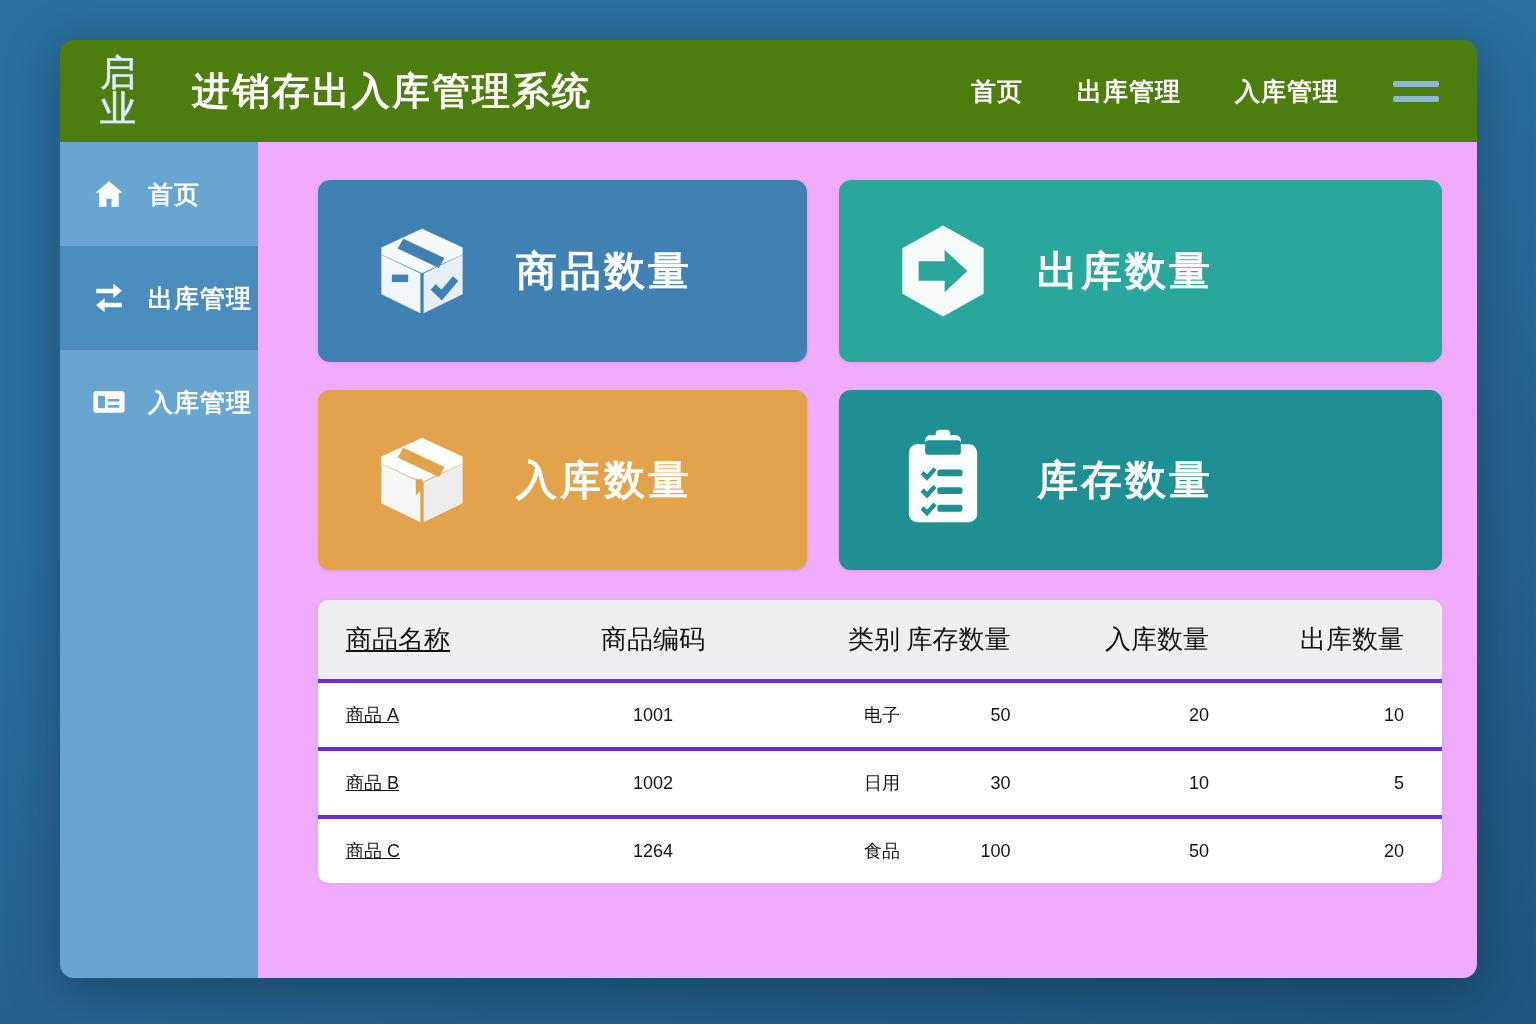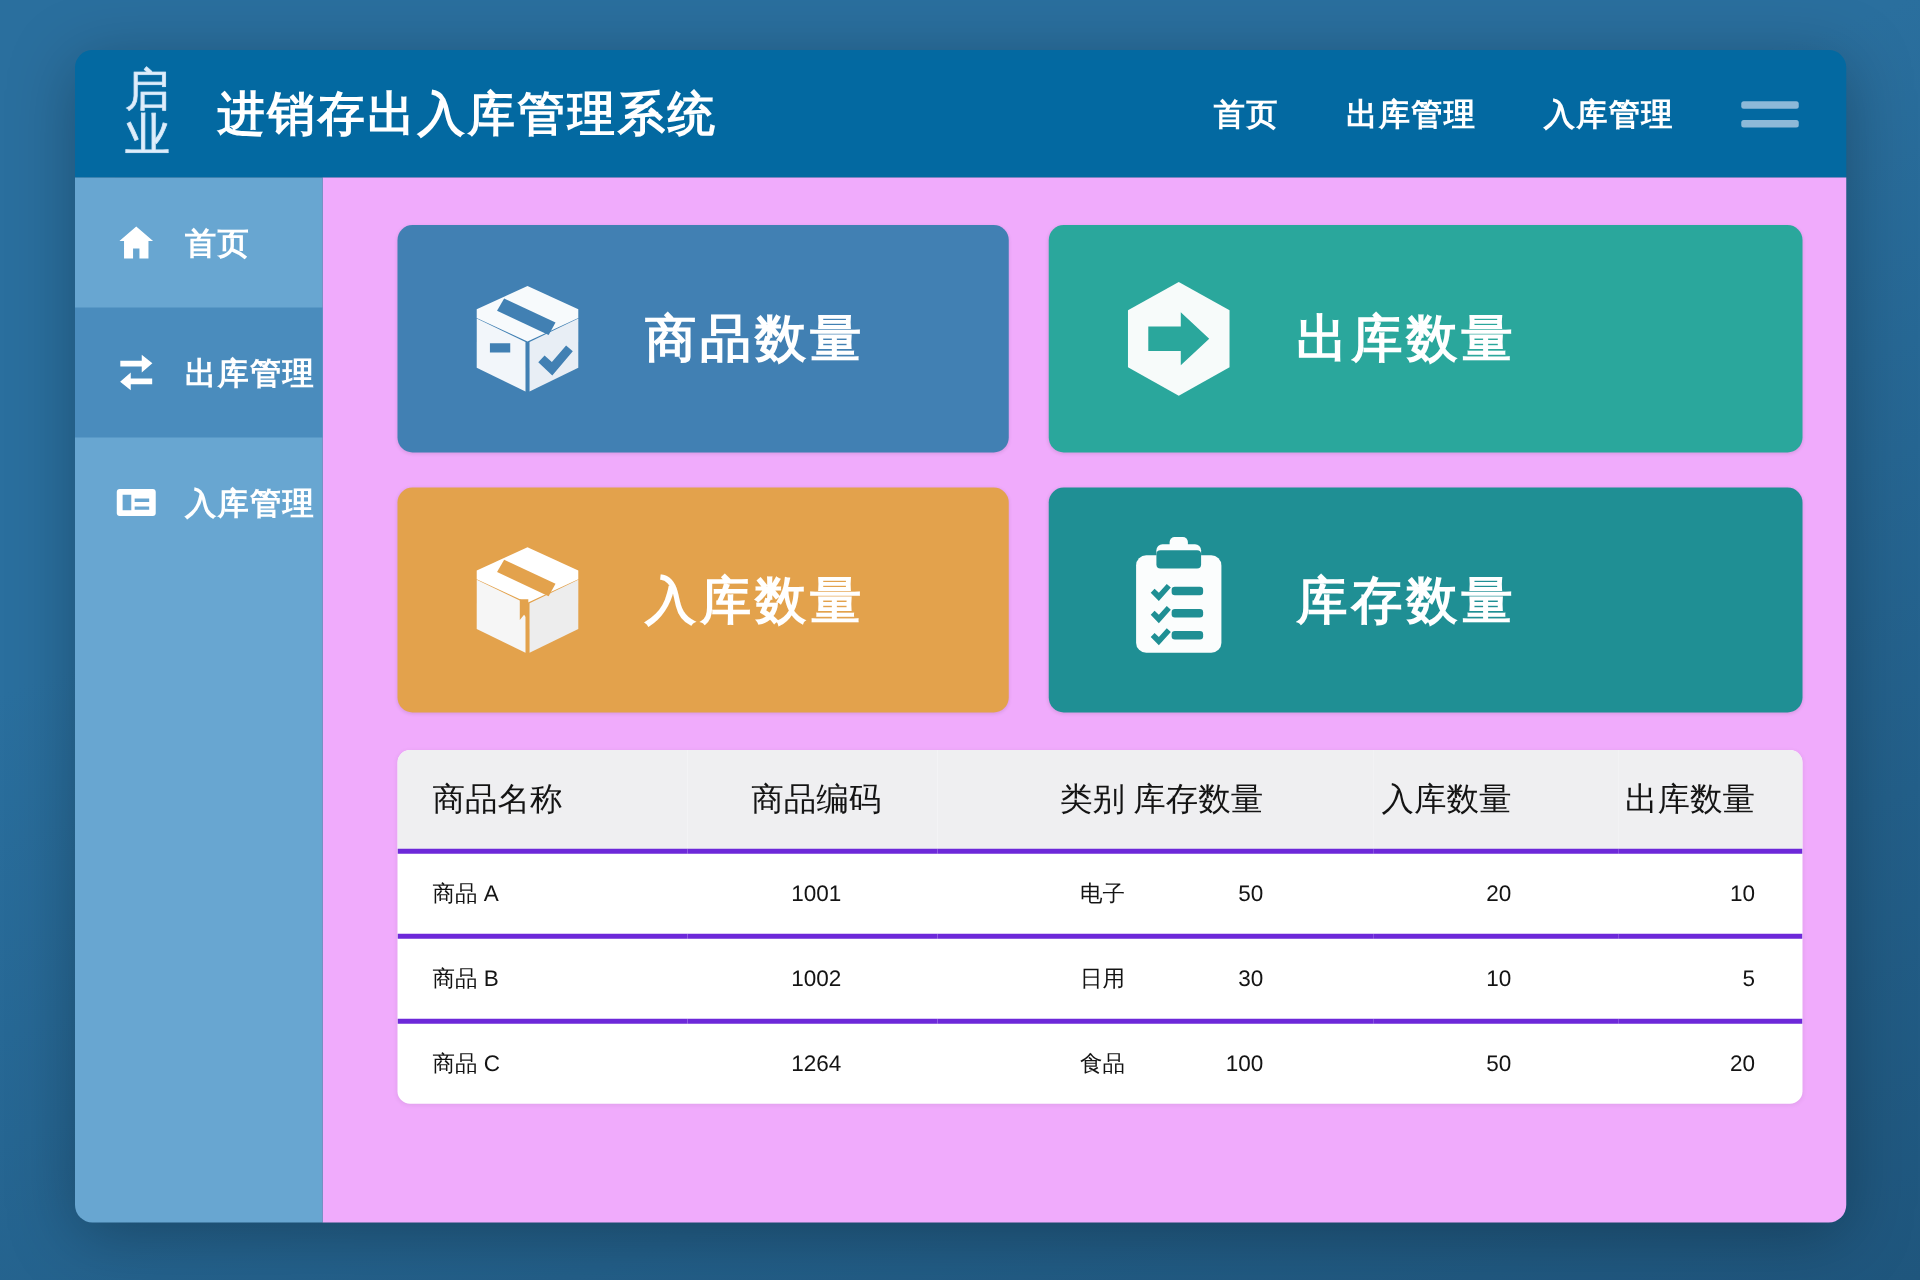--- a/index.html
+++ b/index.html
@@ -20,40 +20,40 @@
     width: 1417px; height: 938px;
     border-radius: 14px;
     filter: drop-shadow(0 10px 26px rgba(0,0,0,0.28));
   }
 
   
   #topbar {
     position: absolute;
     left: 0; top: 0;
     width: 100%; height: 102px;
-    background: #0369a1;
+    background: #4d7c0f;
     border-radius: 14px 14px 0 0;
     display: flex;
     align-items: center;
   }
   #brand-logo {
     margin-left: 40px;
     width: 62px; height: 52px;
     display: flex; align-items: center; justify-content: center;
     color: #dfeefb;
     font-size: 36px;
     line-height: 1;
     letter-spacing: 1px;
     font-weight: 400;
     text-shadow: 0 0 1px rgba(255,255,255,0.6);
     -webkit-text-stroke: 0.6px #cfe4f7;
     font-family: "DejaVu Sans", sans-serif;
   }
   #app-title {
-    margin-left: 12px;
+    margin-left: 30px;
     color: #ffffff;
     font-size: 38px;
     font-weight: 700;
     letter-spacing: 2px;
     white-space: nowrap;
   }
   #topnav {
     margin-left: auto;
     margin-right: 38px;
     display: flex;
@@ -173,21 +173,21 @@
     white-space: nowrap;
   }
   td {
     font-size: 18px;
     font-weight: 400;
     color: #141414;
     padding: 20px 0;
     white-space: nowrap;
     border-top: 4px solid #6d28d9;
   }
-  th.c0, td.c0 { text-align: left;  padding-left: 28px; width: 232px; }
+  th.c0, td.c0 { text-align: left;  padding-left: 28px; width: 232px; text-decoration: underline; }
   th.c1, td.c1 { text-align: center;  padding-left: 6px;  width: 200px; }
   th.c2, td.c2 { text-align: right;  padding-left: 6px;  width: 150px; }
   th.c3, td.c3 { text-align: right; padding-right: 88px; }
   th.c4, td.c4 { text-align: right; padding-right: 86px; }
   th.c5, td.c5 { text-align: right; padding-right: 38px; }
 </style>
 </head>
 <body>
 
 <div id="window">

